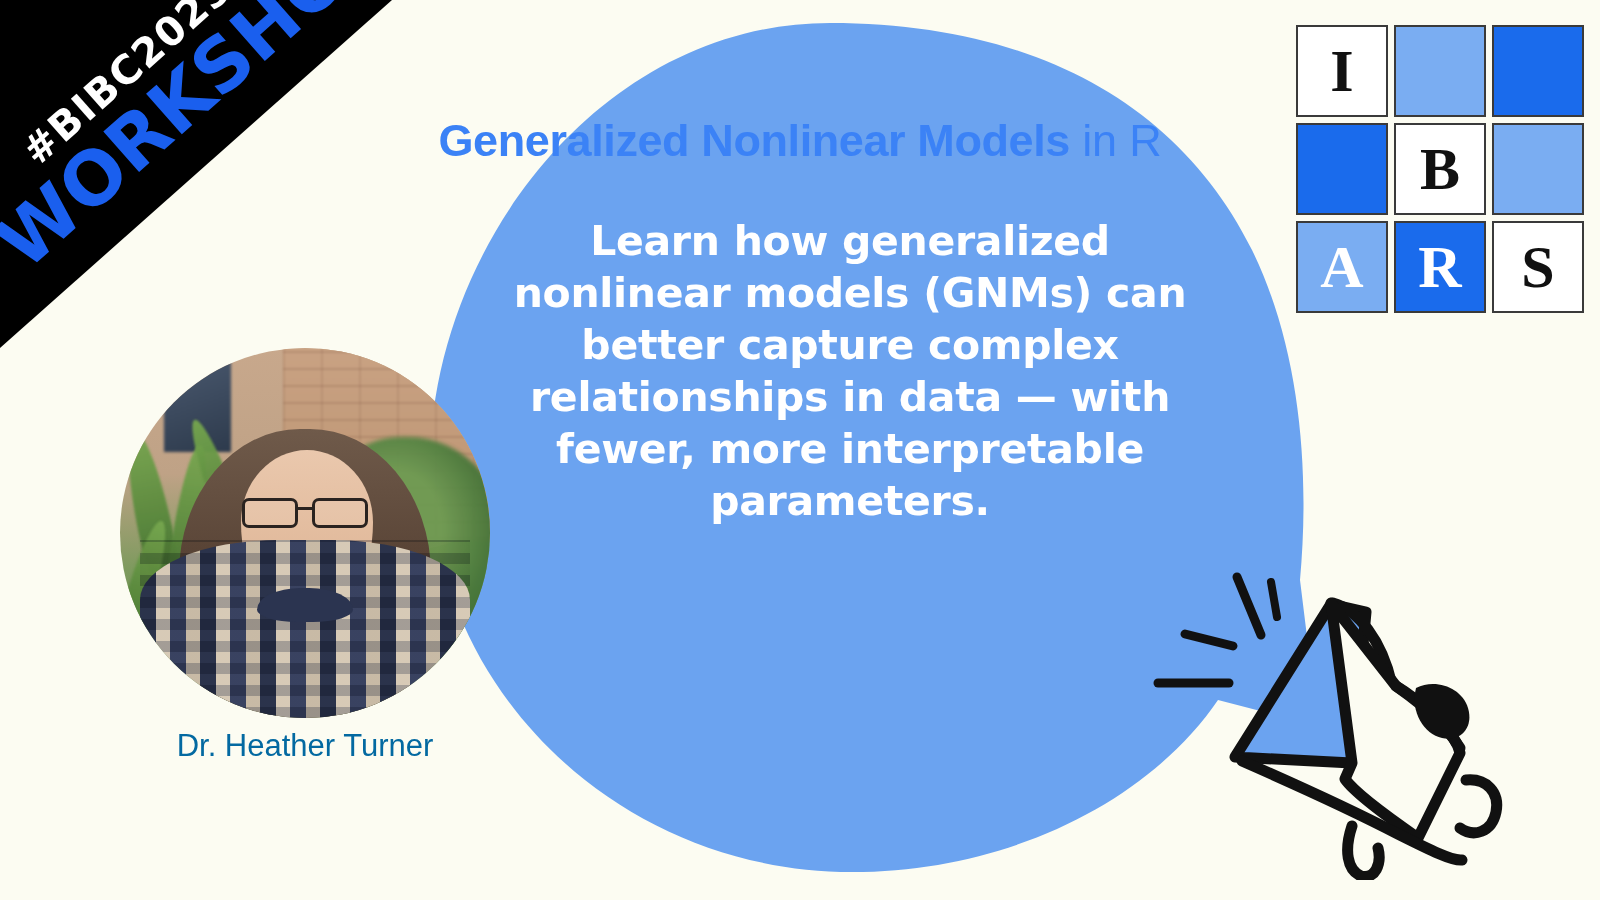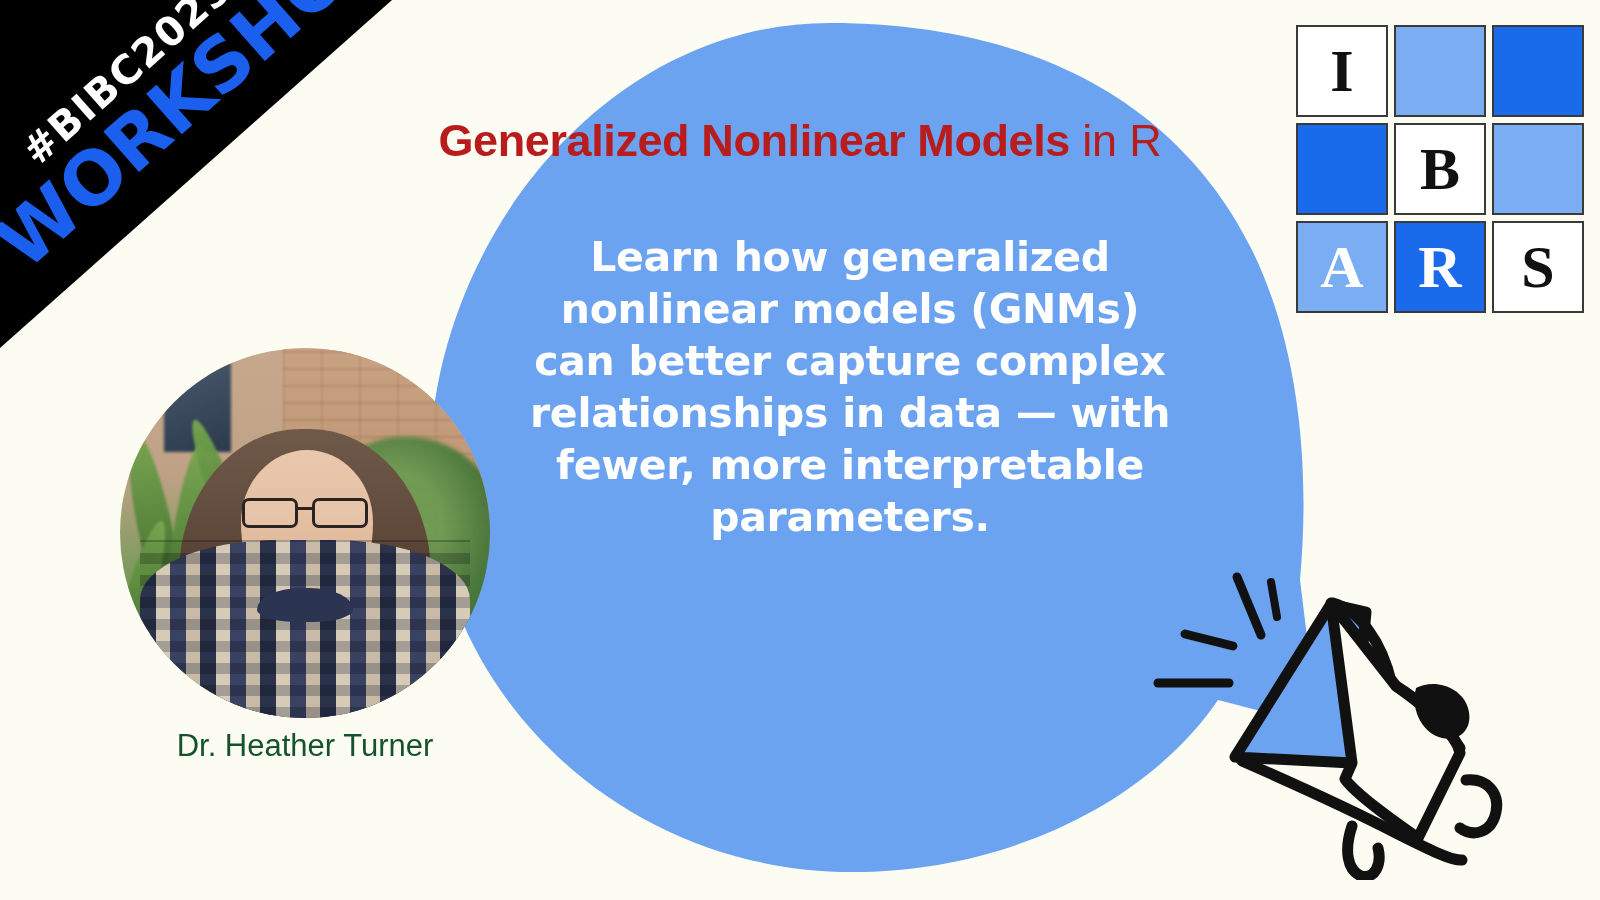--- a/index.html
+++ b/index.html
@@ -67,21 +67,21 @@
     font-family: "DejaVu Sans", sans-serif;
   }
 
   
   .title {
     position: absolute;
     left: 0;
     top: 118px;
     width: 1600px;
     text-align: center;
-    color: #b91c1c;
+    color: #3b82f6;
     font-size: 45px;
     line-height: 1;
     white-space: nowrap;
     font-family: "Liberation Sans", sans-serif;
   }
   .title-main {
     font-weight: bold;
     letter-spacing: -0.4px;
   }
   .title-tail {
@@ -96,21 +96,21 @@
     top: 215px;
     width: 700px;
     text-align: center;
     color: #ffffff;
     font-weight: bold;
     font-size: 41px;
     line-height: 1.27;
     font-family: "DejaVu Sans", sans-serif;
     letter-spacing: -0.3px;
   }
-  .bubble-text p { margin: 16px; }
+  .bubble-text p { margin: 0; }
   .bubble-text .para2 { margin-top: 48px; }
 
   
   .portrait {
     position: absolute;
     left: 120px;
     top: 348px;
     width: 370px;
     height: 370px;
     border-radius: 50%;
@@ -231,21 +231,21 @@
     border-radius: 50% 50% 46% 46% / 70% 70% 40% 40%;
     z-index: 3;
   }
 
   .caption {
     position: absolute;
     left: 70px;
     top: 728px;
     width: 470px;
     text-align: center;
-    color: #14532d;
+    color: #0369a1;
     font-size: 31px;
     font-weight: 400;
     font-family: "Liberation Sans", sans-serif;
   }
 
   
   .logo {
     position: absolute;
     left: 1296px;
     top: 25px;

